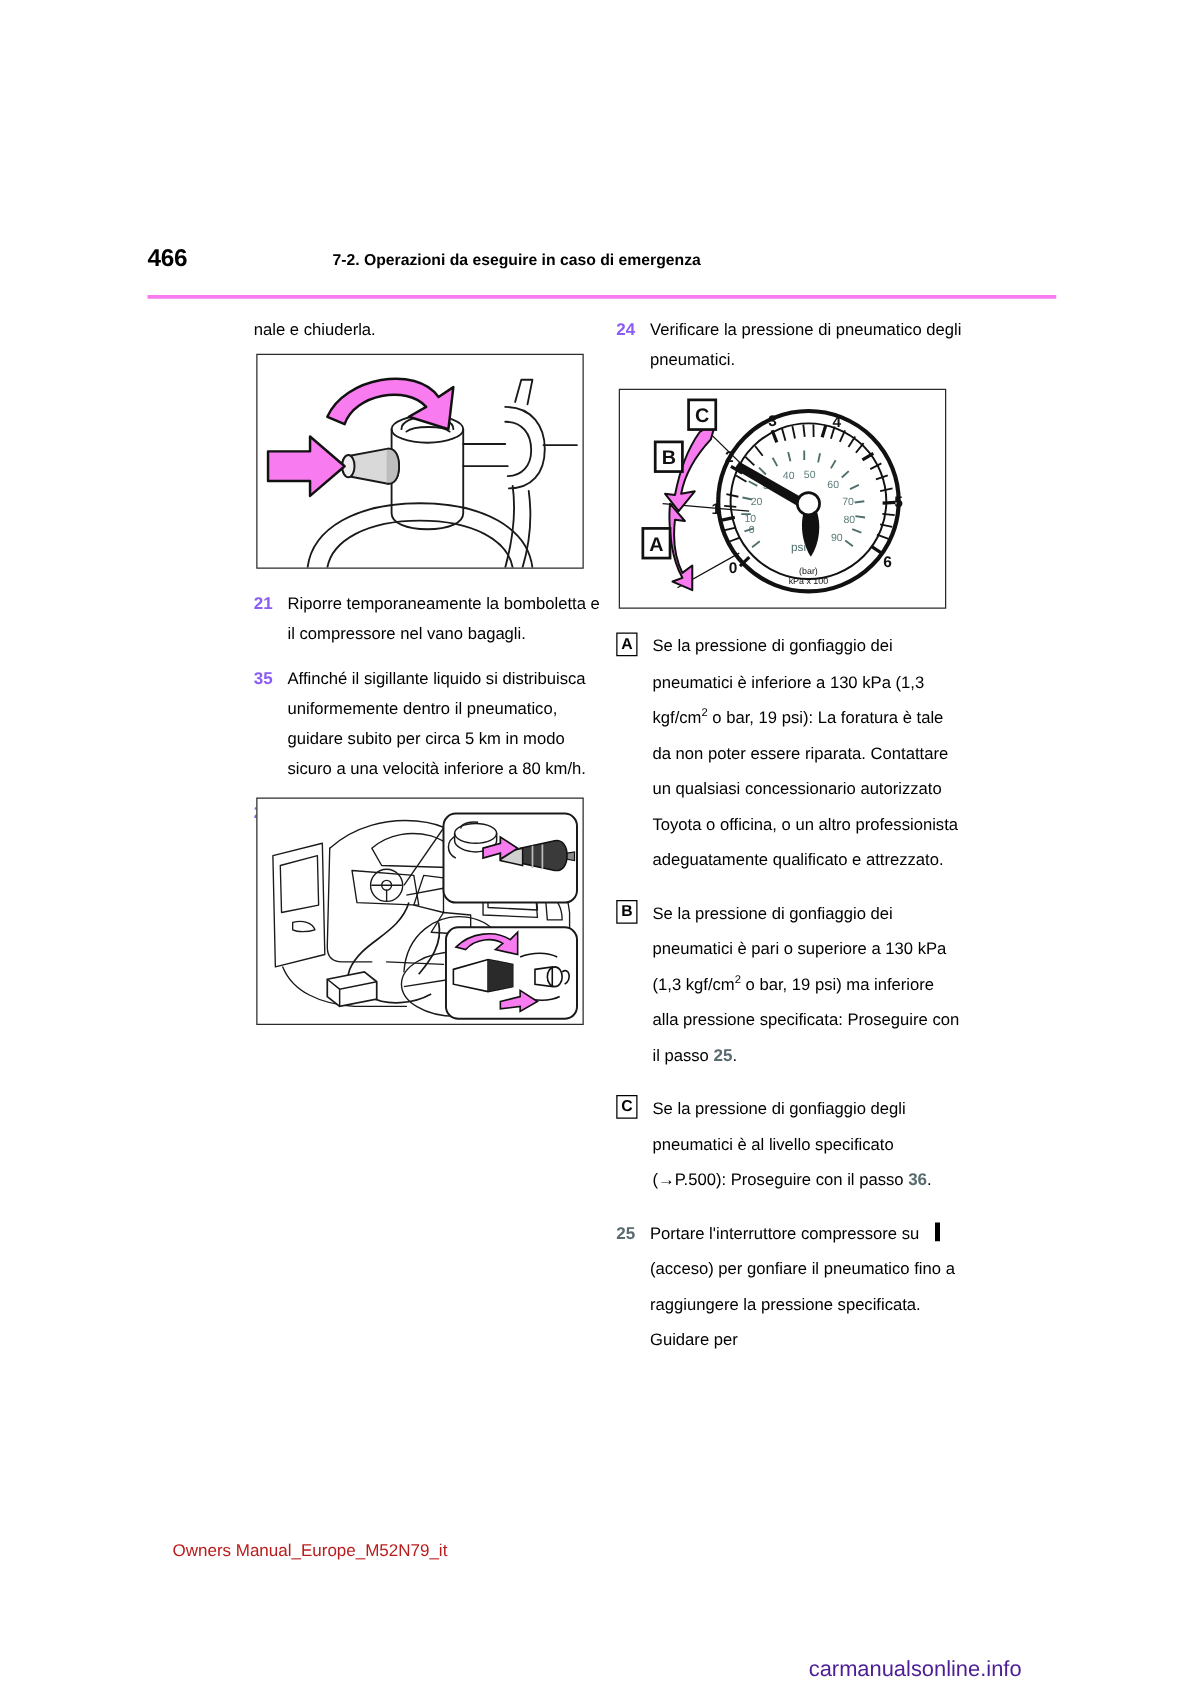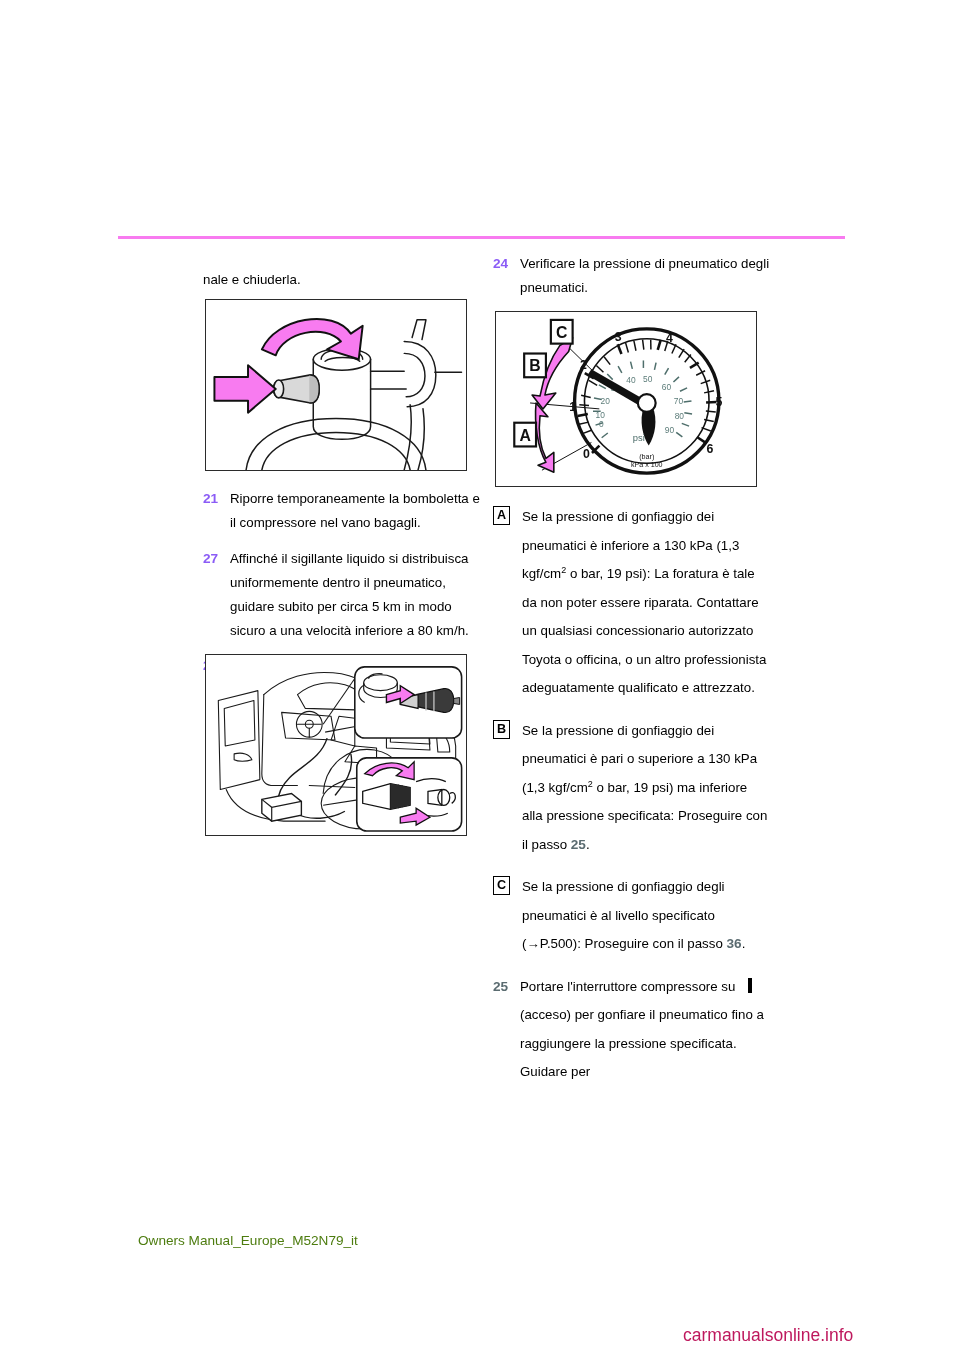--- a/index.html
+++ b/index.html
@@ -66,21 +66,21 @@
     width: 277px;
   }
   .col-left  { left: 203px; }
   .col-right { left: 493px; }
 
   
   .para {
     font-size: 13.3px;
     line-height: 24.2px;
     color: #000;
-    margin: 16px 0 7px 0;
+    margin: 0 0 7px 0;
     position: relative;
   }
   .para.plain { padding-left: 0; }
 
   .step {
     position: relative;
     padding-left: 27px;
     margin-bottom: 11px;
     font-size: 13.3px;
     line-height: 24.2px;
@@ -148,37 +148,41 @@
   .fig-gauge { width: 262px; height: 176px; }
 
   .figure svg { display: block; width: 100%; height: 100%; }
 
   
   .footer-left {
     position: absolute;
     left: 138px;
     top: 1233px;
     font-size: 13.6px;
-    color: #4d7c0f;
+    color: #b91c1c;
     white-space: nowrap;
   }
   .watermark {
     position: absolute;
-    left: 683px;
+    left: 647px;
     top: 1325px;
     font-size: 17.5px;
-    color: #be185d;
+    color: #4c1d95;
     white-space: nowrap;
   }
 </style>
 </head>
 <body>
 
 <div class="page">
 
+  <div class="header">
+    <div class="page-number">466</div>
+    <div class="header-title">7-2. Operazioni da eseguire in caso di emergenza</div>
+  </div>
   <div class="header-rule"></div>
 
   <div class="col col-left">
 
     <div class="para plain">nale e chiuderla.</div>
 
     <div class="figure fig-valve">
       <svg viewBox="0 0 262 172" xmlns="http://www.w3.org/2000/svg">
         <g fill="none" stroke="#1a1a1a" stroke-width="1.5" stroke-linejoin="round" stroke-linecap="round">
 
@@ -211,21 +215,21 @@
         <path d="M56 50 C70 18 128 8 146 34 L158 26 L154 60 L122 50 L136 42 C120 24 78 32 70 56 Z" fill="#f87bf0" stroke="#111" stroke-width="2" stroke-linejoin="round"></path>
       </svg>
     </div>
 
     <div class="step">
       <span class="num">21</span>
       <span>Riporre temporaneamente la bomboletta e il compressore nel vano bagagli.</span>
     </div>
 
     <div class="step">
-      <span class="num">27</span>
+      <span class="num">35</span>
       <span>Affinché il sigillante liquido si distribuisca uniformemente dentro il pneumatico, guidare subito per circa 5 km in modo sicuro a una velocità inferiore a 80 km/h.</span>
     </div>
 
     <div class="step">
       <span class="num">23</span>
     </div>
 
     <div class="figure fig-car">
       <svg viewBox="0 0 262 182" xmlns="http://www.w3.org/2000/svg">
         <g fill="none" stroke="#1a1a1a" stroke-width="1.1" stroke-linejoin="round" stroke-linecap="round">

